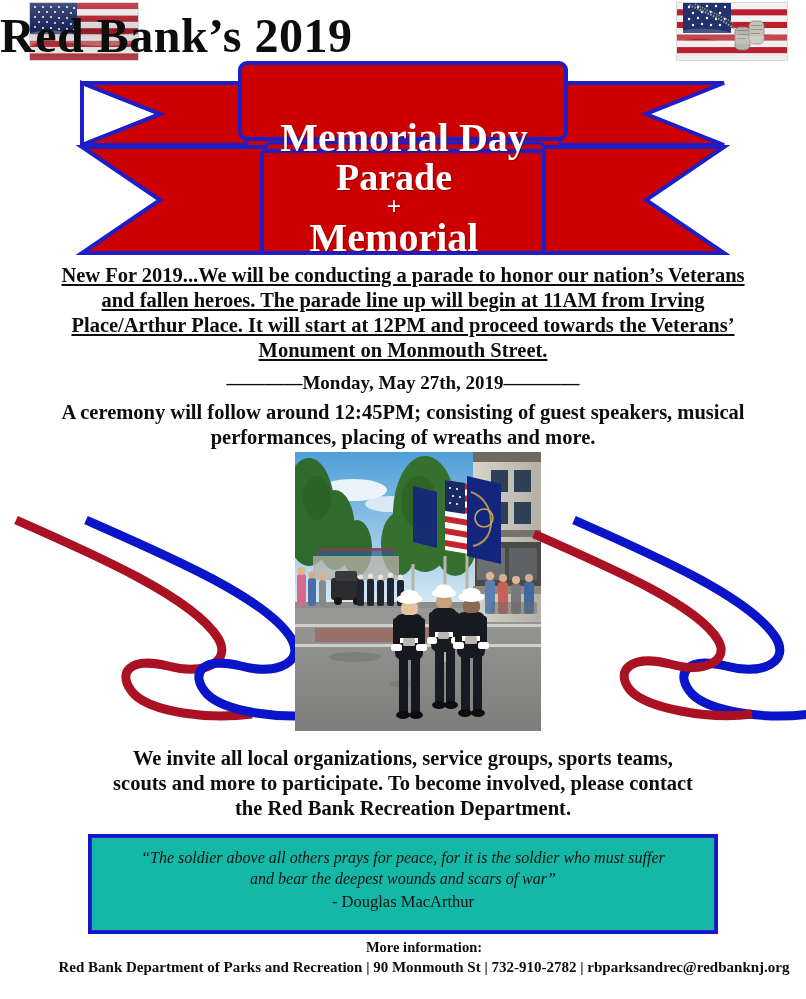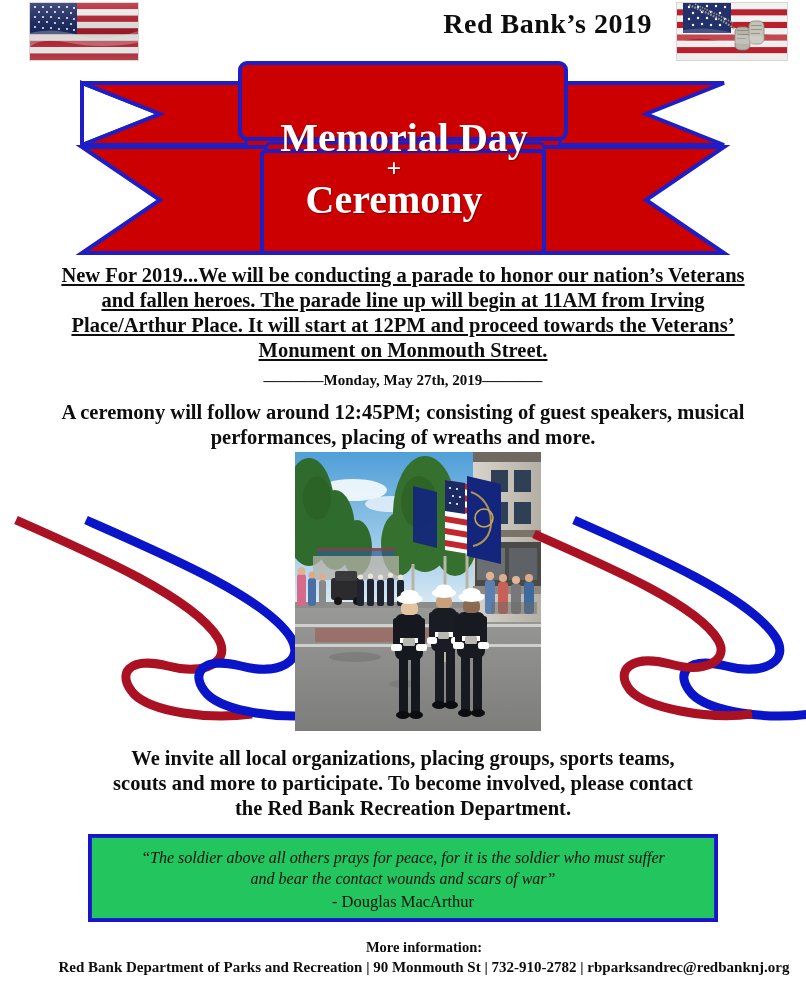--- a/index.html
+++ b/index.html
@@ -28,24 +28,24 @@
   #flag-right {
     left: 676px; top: 2px; width: 110px; height: 57px;
     border: 1px solid #d8d8d8;
   }
   .flag-svg { display:block; width: 100%; height: 100%; }
 
   
   #headline {
     position: absolute;
     left: 0; top: 8px; width: 652px;
-    text-align: right;
+    text-align: left;
     font-family: "Liberation Serif", serif;
     font-weight: bold;
-    font-size: 28px;
+    font-size: 48px;
     letter-spacing: 0.5px;
     color: #0d0d0d;
   }
 
   
   #ribbons {
     position: absolute;
     left: 0; top: 55px;
     width: 806px; height: 215px;
   }
@@ -91,21 +91,21 @@
     line-height: 25px;
     color: #0d0d0d;
   }
   #para-top { left: 50px; top: 263px; width: 706px; text-decoration: underline; }
   #date-line {
     position: absolute;
     left: 50px; top: 372px; width: 706px;
     text-align: center;
     font-family: "Liberation Serif", serif;
     font-weight: bold;
-    font-size: 15px;
+    font-size: 19px;
     color: #0d0d0d;
     white-space: nowrap;
   }
   #para-ceremony { left: 50px; top: 400px; width: 706px; text-align: center; }
   #para-invite { left: 105px; top: 746px; width: 596px; }
 
   
   #photo {
     position: absolute;
     left: 295px; top: 452px;
@@ -118,23 +118,23 @@
 
   
   #streamer-left  { position: absolute; left: 8px;  top: 498px; width: 292px; height: 236px; }
   #streamer-right { position: absolute; left: 528px; top: 498px; width: 278px; height: 236px; }
   .streamer svg { display:block; }
 
   
   #quote-box {
     position: absolute;
     left: 88px; top: 834px;
-    width: 630px; height: 88px;
+    width: 630px; height: 100px;
     border: 3px solid #1616c8;
-    background: #22c55e;
+    background: #14b8a6;
     box-sizing: border-box;
   }
   #quote-inner {
     width: 100%; height: 100%;
     border: 1px solid #2222d0;
     box-sizing: border-box;
     padding: 9px 14px 0 14px;
     text-align: center;
   }
   .quote-line {
@@ -304,22 +304,23 @@
       <rect x="266" y="88" width="278" height="18" rx="5" fill="#CC0000" stroke="#1E1EC8" stroke-width="3"></rect>
 
       <rect x="262" y="96" width="282" height="102" rx="4" fill="#CC0000" stroke="#1E1EC8" stroke-width="4"></rect>
     </g>
   </svg>
 </div>
 
 <div class="ribbon-text" id="ribbon-text-memorial">Memorial Day</div>
 
 <div class="ribbon-text" id="ribbon-text-parade">
+  <span>Parade</span>
   <span id="ribbon-plus">+</span>
-  <span id="ribbon-text-ceremony">Ceremony</span>
+  <span id="ribbon-text-ceremony">Memorial</span>
 </div>
 
 <div class="body-para" id="para-top">New For 2019...We will be conducting a parade to honor our nation’s Veterans and fallen heroes. The parade line up will begin at 11AM from Irving Place/Arthur Place.  It will start at 12PM and proceed towards the Veterans’ Monument on Monmouth Street.</div>
 <div id="date-line">————Monday, May 27th, 2019————</div>
 <div class="body-para" id="para-ceremony">A ceremony will follow around 12:45PM; consisting of guest speakers, musical performances, placing of wreaths and more.</div>
 
 <div class="streamer" id="streamer-left">
   <svg width="292" height="236" viewBox="0 0 292 236">
     <path d="M8 22 C90 58 185 100 210 140 C224 163 198 178 160 168 C120 158 108 176 126 196 C144 214 200 222 244 216" stroke="#AA1123" stroke-width="9" fill="none" stroke-linecap="butt"></path>
     <path d="M78 22 C160 58 258 100 283 140 C297 163 271 178 233 168 C193 158 181 176 199 196 C217 214 273 222 317 216" stroke="#0A14C8" stroke-width="9" fill="none" stroke-linecap="butt"></path>
@@ -519,26 +520,26 @@
   </svg>
 </div>
 
 <div class="streamer" id="streamer-right">
   <svg width="278" height="236" viewBox="0 0 278 236">
     <path d="M46 22 C128 58 223 100 248 140 C262 163 236 178 198 168 C158 158 146 176 164 196 C182 214 238 222 282 216" stroke="#0A14C8" stroke-width="9" fill="none" stroke-linecap="butt"></path>
     <path d="M6 36 C88 72 170 108 190 142 C202 162 178 176 142 166 C104 156 86 172 102 192 C118 210 180 222 224 216" stroke="#AA1123" stroke-width="9" fill="none" stroke-linecap="butt"></path>
   </svg>
 </div>
 
-<div class="body-para" id="para-invite">We invite all local organizations, placing groups, sports teams, scouts and more to participate. To become involved, please contact the Red Bank Recreation Department.</div>
+<div class="body-para" id="para-invite">We invite all local organizations, service groups, sports teams, scouts and more to participate. To become involved, please contact the Red Bank Recreation Department.</div>
 
 <div id="quote-box">
   <div id="quote-inner">
     <div class="quote-line">“The soldier above all others prays for peace, for it is the soldier who must suffer</div>
-    <div class="quote-line">and bear the contact wounds and scars of war”</div>
+    <div class="quote-line">and bear the deepest wounds and scars of war”</div>
     <div id="quote-attrib">- Douglas MacArthur</div>
   </div>
 </div>
 
 <div id="footer">
   <div id="footer-more">More information:</div>
   <div id="footer-contact">Red Bank Department of Parks and Recreation | 90 Monmouth St | 732-910-2782 | rbparksandrec@redbanknj.org</div>
 </div>
 
 </body></html>

